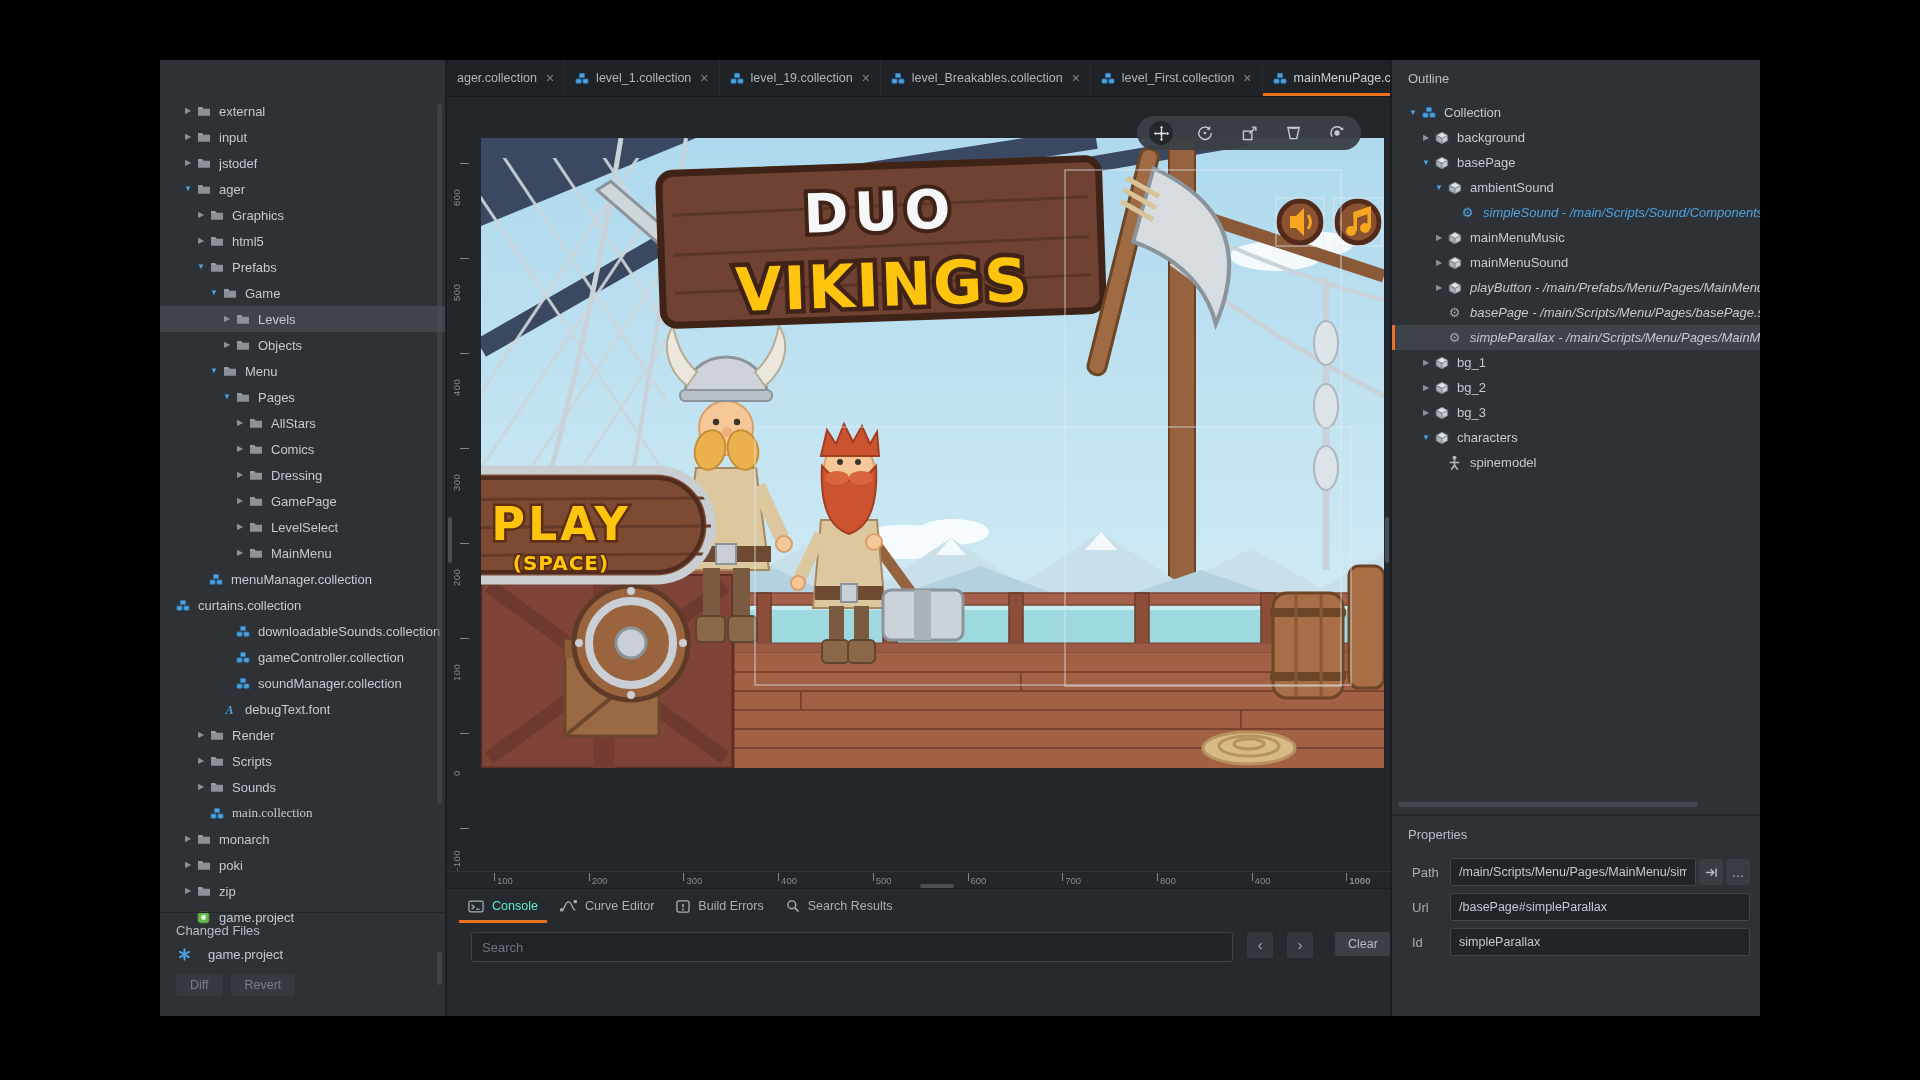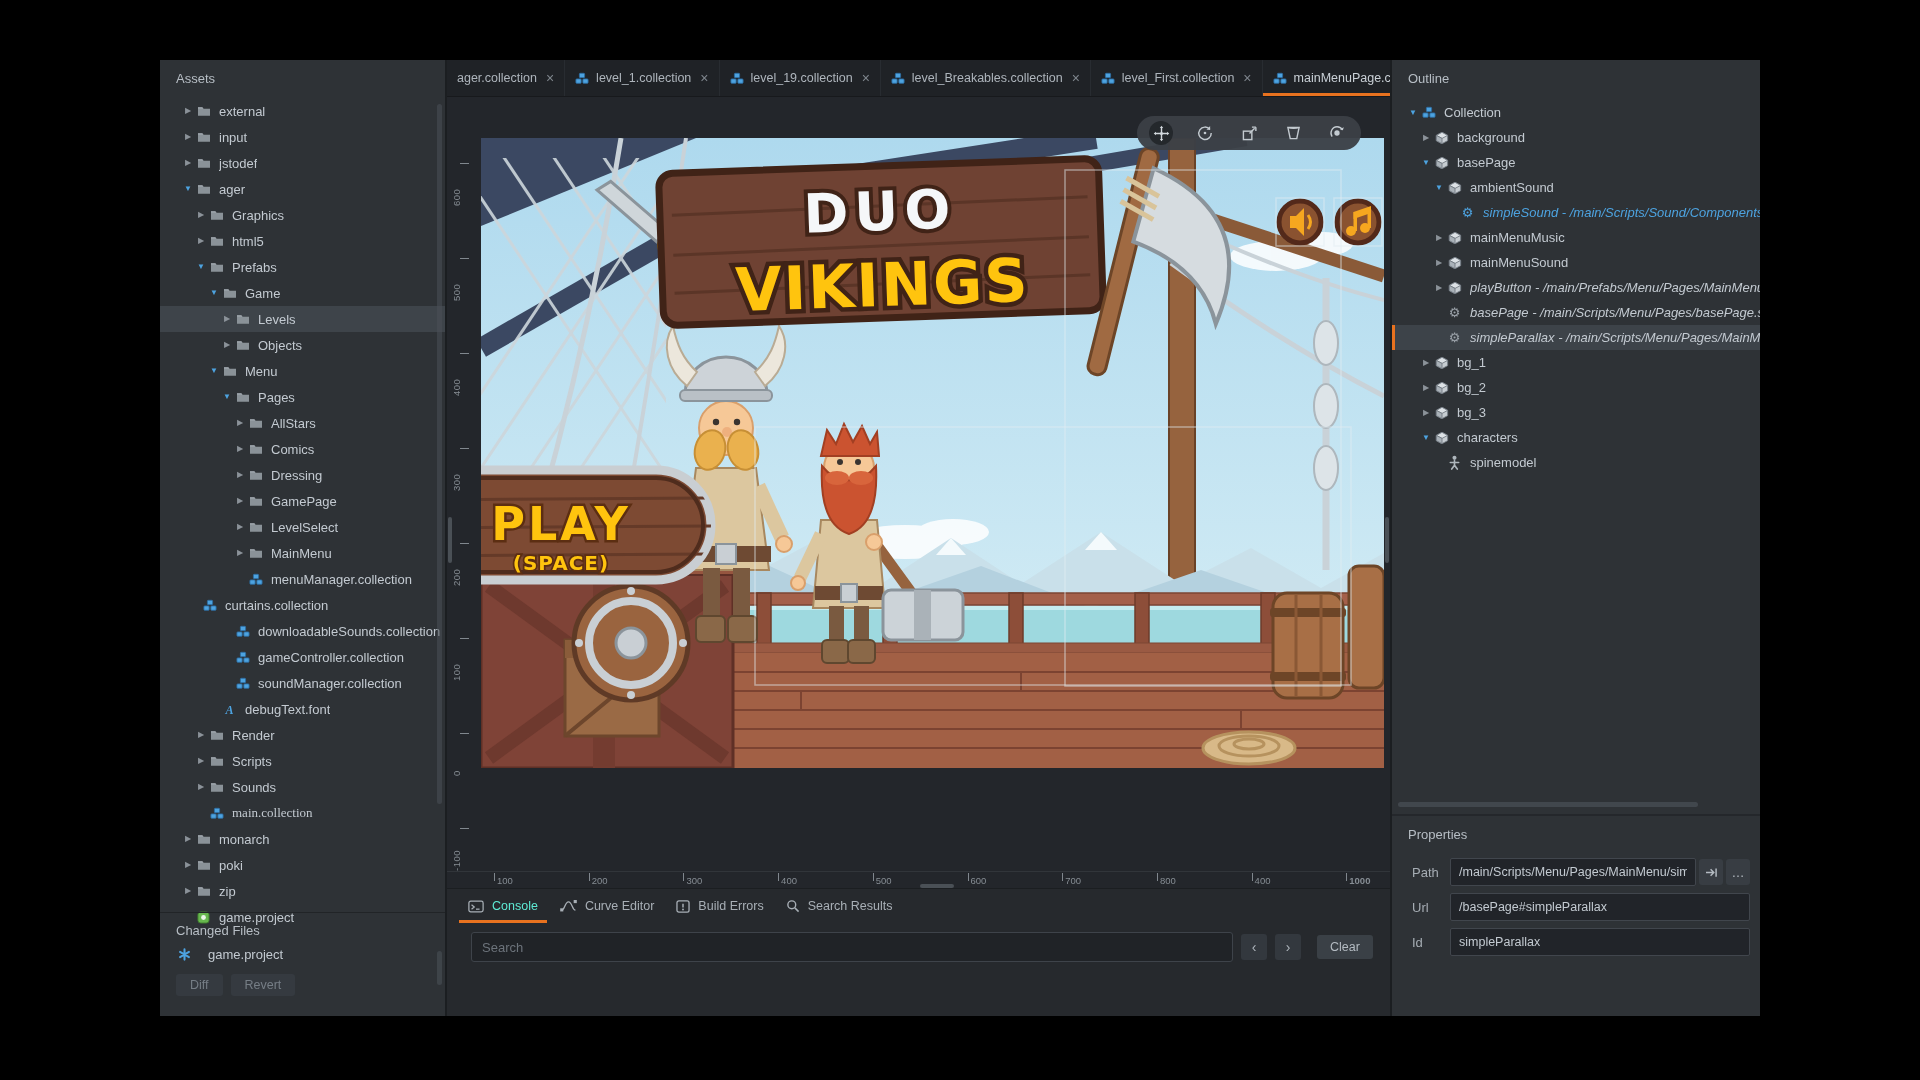--- a/index.html
+++ b/index.html
@@ -49,21 +49,21 @@
   .vtool.active{background:#24282c;}
   .vsL{position:absolute;left:1px;top:420px;width:4px;height:46px;background:#4a5056;border-radius:2px;}
   .vsR{position:absolute;right:1px;top:420px;width:4px;height:46px;background:#4a5056;border-radius:2px;}
   .hsB{position:absolute;left:473px;bottom:0;width:34px;height:4px;background:#4a5056;border-radius:2px;}
   
   .console{position:absolute;left:0;top:828px;width:943px;height:128px;background:#26292d;border-top:1px solid #1b1e21;}
   .ctabs{display:flex;align-items:stretch;height:34px;padding-left:10px;}
   .ctab{display:flex;align-items:center;gap:8px;padding:0 11px;font-size:12.5px;color:#a8afb6;position:relative;}
   .ctab.active{color:#5eead4;}
   .ctab.active::after{content:"";position:absolute;left:2px;right:2px;bottom:0;height:3px;background:#e8721f;}
-  .searchrow{position:absolute;left:24px;top:43px;display:flex;align-items:center;}
+  .searchrow{position:absolute;left:24px;top:43px;display:flex;align-items:flex-start;gap:6px;}
   .searchinput{width:762px;height:30px;background:#202327;border:1px solid #3e434a;border-radius:3px;color:#c3cad1;
                font-size:13px;padding:0 10px;outline:none;font-family:"Liberation Sans",sans-serif;}
   .searchinput::placeholder{color:#6c737b;}
   .navbtn{width:26px;height:26px;margin-left:8px;background:#33383e;border-radius:3px;color:#aeb5bc;font-size:14px;
           display:flex;align-items:center;justify-content:center;}
   .clearbtn{margin-left:16px;background:#3a4046;border-radius:3px;color:#b4bbc2;font-size:12.5px;padding:5px 13px;}
   
   .rightpanel{position:absolute;left:1230px;top:0;width:370px;height:956px;background:#2e3236;border-left:2px solid #1b1e21;overflow:hidden;}
   .otree{position:absolute;left:0;top:40px;right:0;}
   .orow{display:flex;align-items:center;height:25px;font-size:13px;color:#c3cad1;white-space:nowrap;overflow:hidden;}
@@ -77,21 +77,20 @@
           padding:0 8px;outline:none;font-family:"Liberation Sans",sans-serif;}
   .pbtn{width:24px;height:26px;margin-left:3px;background:#383d43;border-radius:3px;color:#b4bbc2;
         display:flex;align-items:center;justify-content:center;font-size:13px;flex:none;}
 </style>
 </head>
 <body>
 
 <div class="window">
 
   <aside class="assets">
-    <div class="ptitle">Assets</div>
     <div class="tree" id="assets-tree">
         <div class="trow" style="padding-left: 21px;">
           <span class="arr">▶</span>
           <span class="ticon">
             <svg width="14" height="12" viewBox="0 0 16 14">
               <path d="M1 2.5h5l1.4 2H15V12.5H1z" fill="#8a9298"></path>
               <path d="M1 2.5h5l1.4 2H1z" fill="#9ba3aa"></path>
             </svg>
           </span>
           <span class="tlabel">external</span>
@@ -259,34 +258,34 @@
         <div class="trow" style="padding-left: 73px;">
           <span class="arr">▶</span>
           <span class="ticon">
             <svg width="14" height="12" viewBox="0 0 16 14">
               <path d="M1 2.5h5l1.4 2H15V12.5H1z" fill="#8a9298"></path>
               <path d="M1 2.5h5l1.4 2H1z" fill="#9ba3aa"></path>
             </svg>
           </span>
           <span class="tlabel">MainMenu</span>
         </div>
-        <div class="trow" style="padding-left: 73px;">
+        <div class="trow" style="padding-left: 33px;">
           <span class="arr"></span>
           <span class="ticon">
             <svg width="14" height="13" viewBox="0 0 16 15">
               <g fill="#4da3e0" stroke="#2c6da3" stroke-width="1">
                 <rect x="5" y="1.5" width="6" height="5" rx="1"></rect>
                 <rect x="1" y="8" width="6" height="5" rx="1"></rect>
                 <rect x="9" y="8" width="6" height="5" rx="1"></rect>
               </g>
             </svg>
           </span>
           <span class="tlabel">menuManager.collection</span>
         </div>
-        <div class="trow" style=" margin-left: 27px;">
+        <div class="trow" style="">
           <span class="arr"></span>
           <span class="ticon">
             <svg width="14" height="13" viewBox="0 0 16 15">
               <g fill="#4da3e0" stroke="#2c6da3" stroke-width="1">
                 <rect x="5" y="1.5" width="6" height="5" rx="1"></rect>
                 <rect x="1" y="8" width="6" height="5" rx="1"></rect>
                 <rect x="9" y="8" width="6" height="5" rx="1"></rect>
               </g>
             </svg>
           </span>

